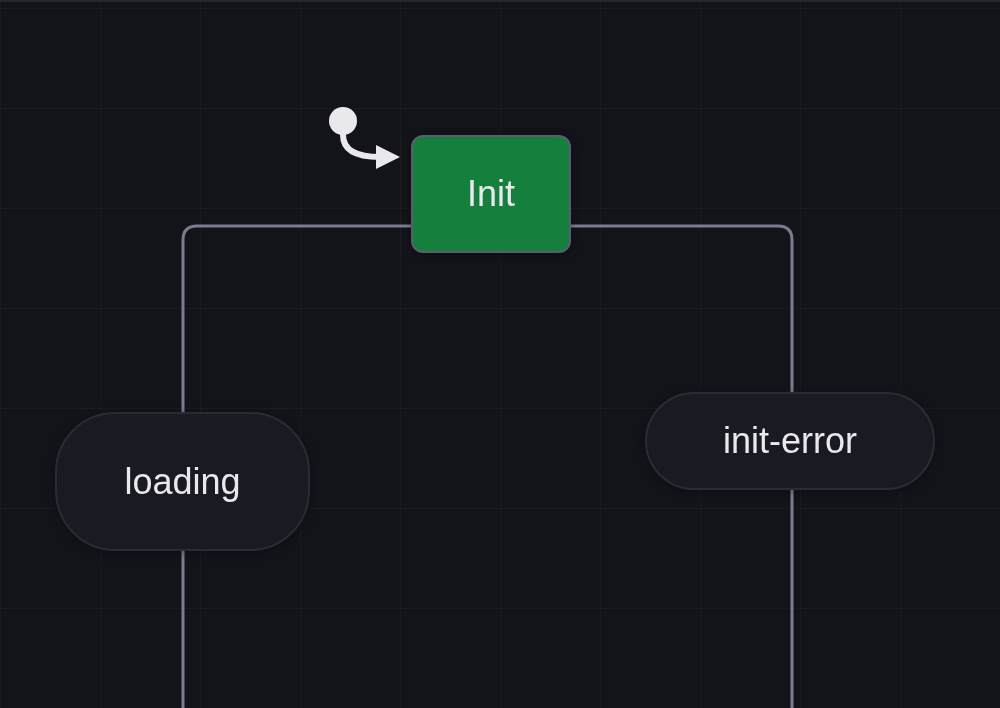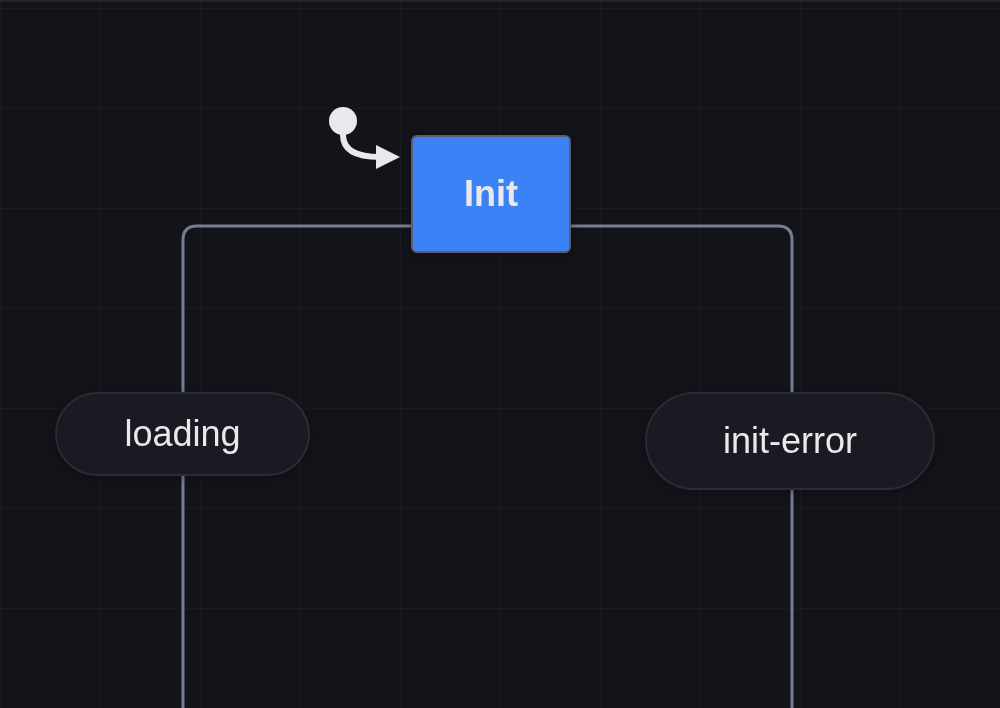--- a/index.html
+++ b/index.html
@@ -36,26 +36,26 @@
       background: rgba(255,255,255,0.08);
     }
     
     .canvas {
       position: absolute;
       inset: 0;
     }
     
     .state-node {
       position: absolute;
-      background: #3b82f6;
+      background: #15803d;
       border: 2px solid #5a5d70;
-      border-radius: 6px;
+      border-radius: 12px;
       color: #e8e8ed;
       font-size: 36px;
-      font-weight: 700;
+      font-weight: 400;
       display: flex;
       align-items: center;
       justify-content: center;
       box-shadow: 0 2px 8px rgba(0,0,0,0.3);
     }
     
     .init-node {
       left: 411px;
       top: 135px;
       width: 160px;
@@ -71,23 +71,23 @@
       font-size: 36px;
       font-weight: 500;
       display: flex;
       align-items: center;
       justify-content: center;
       box-shadow: 0 2px 8px rgba(0,0,0,0.3);
     }
     
     .loading-node {
       left: 55px;
-      top: 392px;
+      top: 412px;
       width: 255px;
-      height: 84px;
+      height: 139px;
     }
     
     .error-node {
       left: 645px;
       top: 392px;
       width: 290px;
       height: 98px;
     }
     
     .connector {

